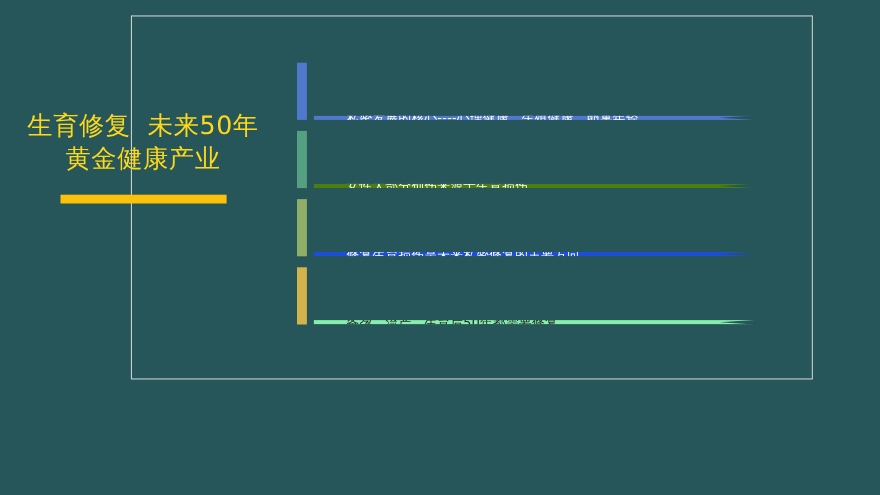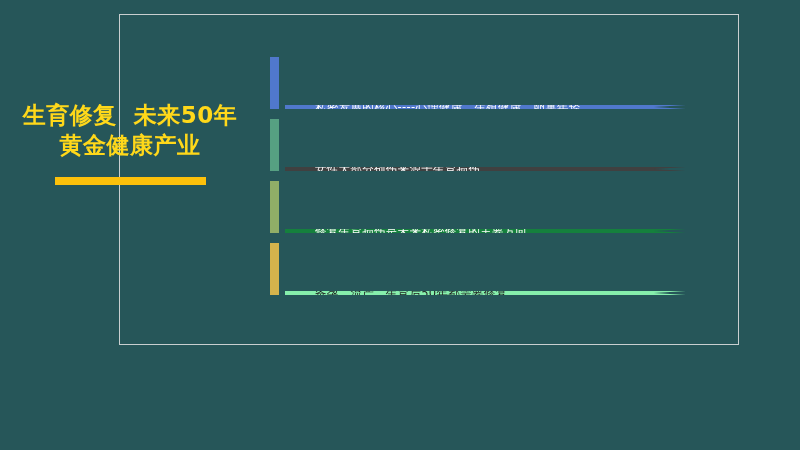--- a/index.html
+++ b/index.html
@@ -31,21 +31,21 @@
   
   .title-block {
     position: absolute;
     left: 18px;
     top: 100px;
     width: 224px;
     text-align: center;
   }
   .title-text {
     font-size: 23px;
-    font-weight: bold;
+    font-weight: normal;
     line-height: 1.32;
     color: #FFD81A;
     letter-spacing: 0.5px;
     white-space: pre-wrap;
   }
   .title-rule {
     margin: 16px auto 0 auto;
     width: 151px;
     height: 8px;
     background: #FCC10B;
@@ -111,29 +111,29 @@
       <div class="ribbon-tab" style="background: rgb(80, 120, 204);"></div>
       <div class="ribbon-gap"></div>
       <div class="ribbon-body" style="background: rgb(80, 120, 204);">
         <div class="ribbon-label" style="color: rgb(255, 255, 255);">私密发展的核心----心理健康，生殖健康，卵巢年轻</div>
       </div>
     </div>
 
     <div class="ribbon-row">
       <div class="ribbon-tab" style="background: rgb(86, 160, 130);"></div>
       <div class="ribbon-gap"></div>
-      <div class="ribbon-body" style="background: #404040;">
+      <div class="ribbon-body" style="background: #4d7c0f;">
         <div class="ribbon-label" style="color: rgb(255, 255, 255);">女性大部分创伤来源于生育损伤</div>
       </div>
     </div>
 
     <div class="ribbon-row">
       <div class="ribbon-tab" style="background: rgb(144, 174, 103);"></div>
       <div class="ribbon-gap"></div>
-      <div class="ribbon-body" style="background: #15803d;">
+      <div class="ribbon-body" style="background: #1d4ed8;">
         <div class="ribbon-label" style="color: rgb(255, 255, 255);">修复生育损伤是未来私密修复的主要方向</div>
       </div>
     </div>
 
     <div class="ribbon-row">
       <div class="ribbon-tab" style="background: rgb(212, 179, 76);"></div>
       <div class="ribbon-gap"></div>
       <div class="ribbon-body" style="background: #86efac;">
         <div class="ribbon-label" style="color: rgb(30, 30, 30);">备孕，流产，生育后50年都需要修复</div>
       </div>

